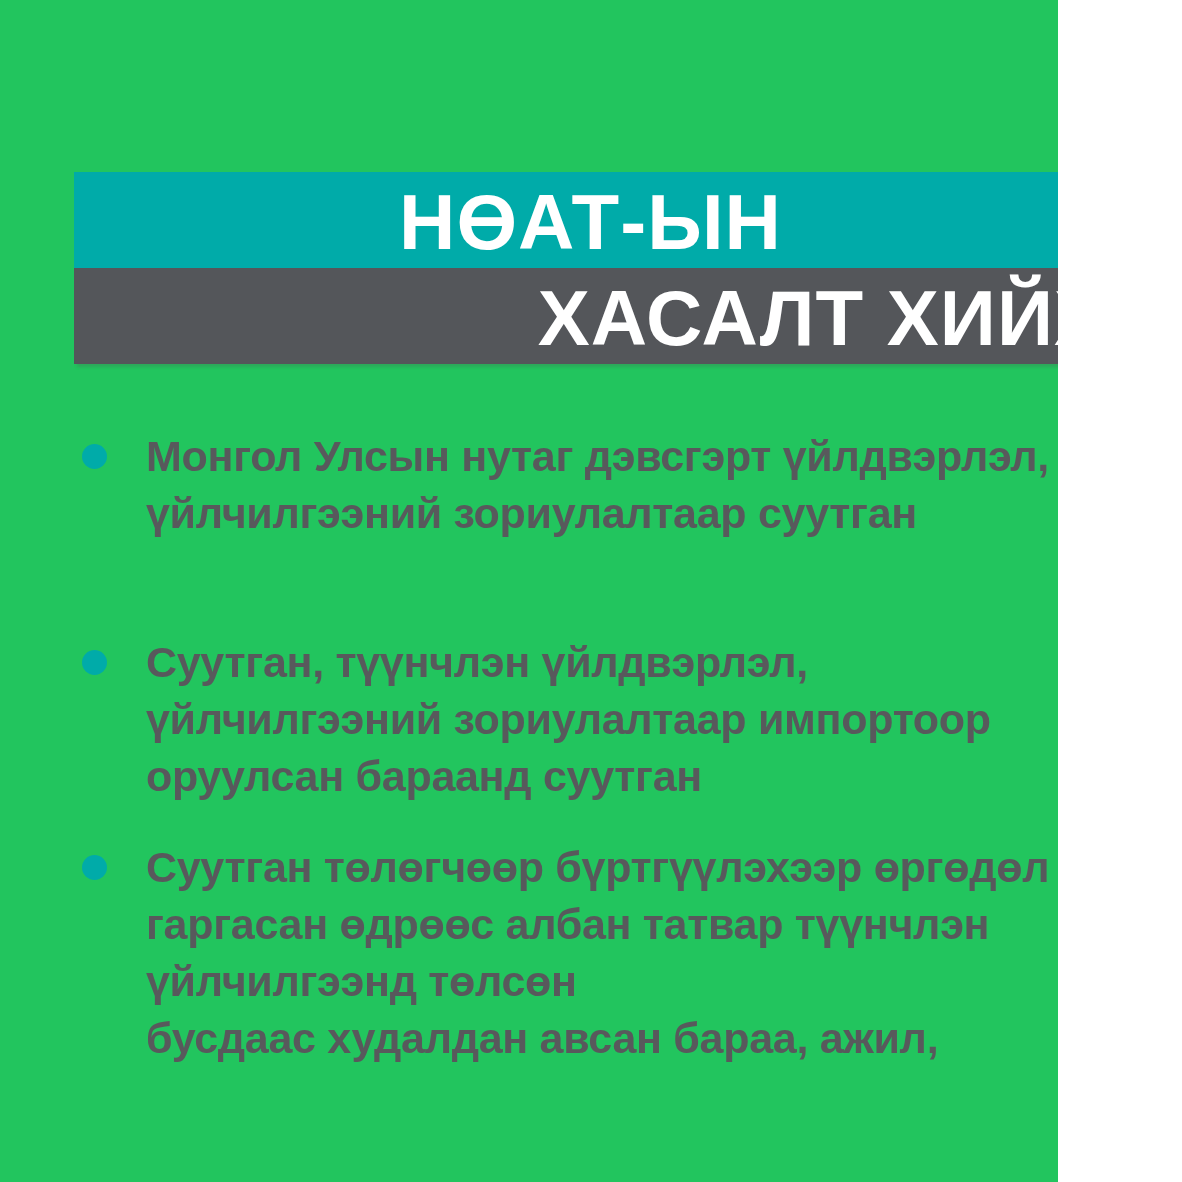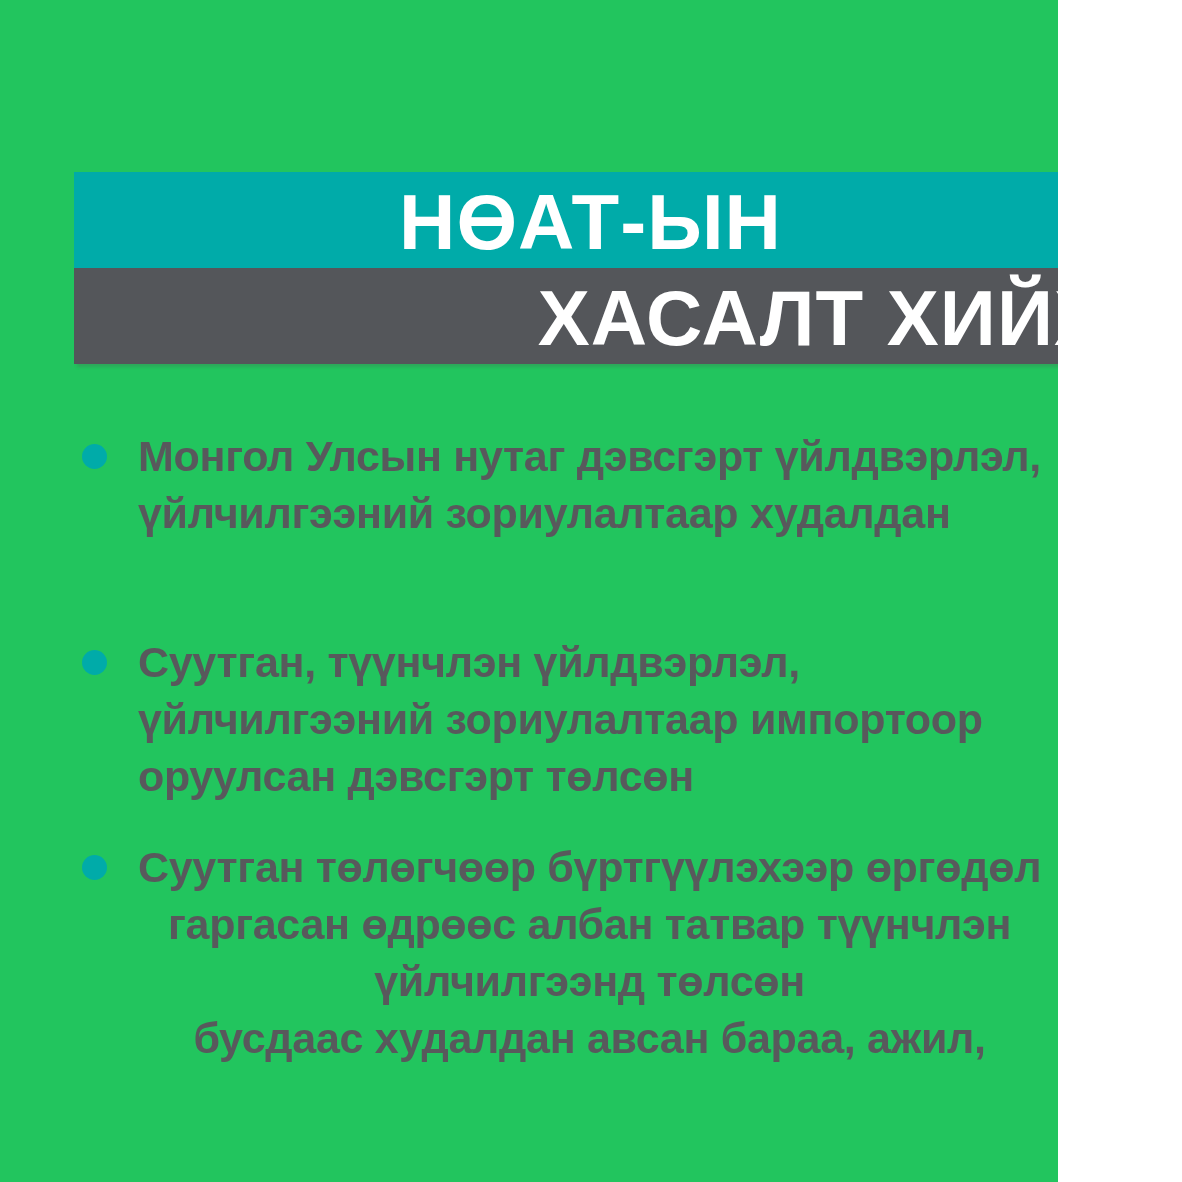--- a/index.html
+++ b/index.html
@@ -38,24 +38,25 @@
     white-space: nowrap;
     line-height: 1;
     padding-top: 4px;
   }
   .bullet-item {
     position: absolute;
     left: 82px;
     width: 1040px;
     display: flex;
     align-items: flex-start;
+    gap: 8px;
   }
   .bullet-item.item-1 { top: 428px; }
   .bullet-item.item-2 { top: 634px; }
-  .bullet-item.item-3 { top: 839px; text-align: center; }
+  .bullet-item.item-3 { top: 839px; }
   .bullet-dot {
     flex: 0 0 auto;
     width: 25px;
     height: 25px;
     border-radius: 50%;
     background: #00aba9;
     margin-top: 16px;
   }
   .bullet-text {
     margin-left: 31px;
@@ -78,30 +79,30 @@
     </div>
     <div class="bar bar-secondary">
       <span class="bar-text">ХАСАЛТ ХИЙХ</span>
     </div>
   </div>
 
   <div class="bullet-item item-1">
     <span class="bullet-dot"></span>
     <div class="bullet-text">
       <div class="bullet-line">Монгол Улсын нутаг дэвсгэрт үйлдвэрлэл,</div>
-      <div class="bullet-line">үйлчилгээний зориулалтаар худалдан</div>
+      <div class="bullet-line">үйлчилгээний зориулалтаар суутган</div>
     </div>
   </div>
 
   <div class="bullet-item item-2">
     <span class="bullet-dot"></span>
     <div class="bullet-text">
       <div class="bullet-line">Суутган, түүнчлэн үйлдвэрлэл,</div>
       <div class="bullet-line">үйлчилгээний зориулалтаар импортоор</div>
-      <div class="bullet-line">оруулсан дэвсгэрт төлсөн</div>
+      <div class="bullet-line">оруулсан бараанд суутган</div>
     </div>
   </div>
 
   <div class="bullet-item item-3">
     <span class="bullet-dot"></span>
     <div class="bullet-text">
       <div class="bullet-line">Суутган төлөгчөөр бүртгүүлэхээр өргөдөл</div>
       <div class="bullet-line">гаргасан өдрөөс албан татвар түүнчлэн</div>
       <div class="bullet-line">үйлчилгээнд төлсөн</div>
       <div class="bullet-line">бусдаас худалдан авсан бараа, ажил,</div>

